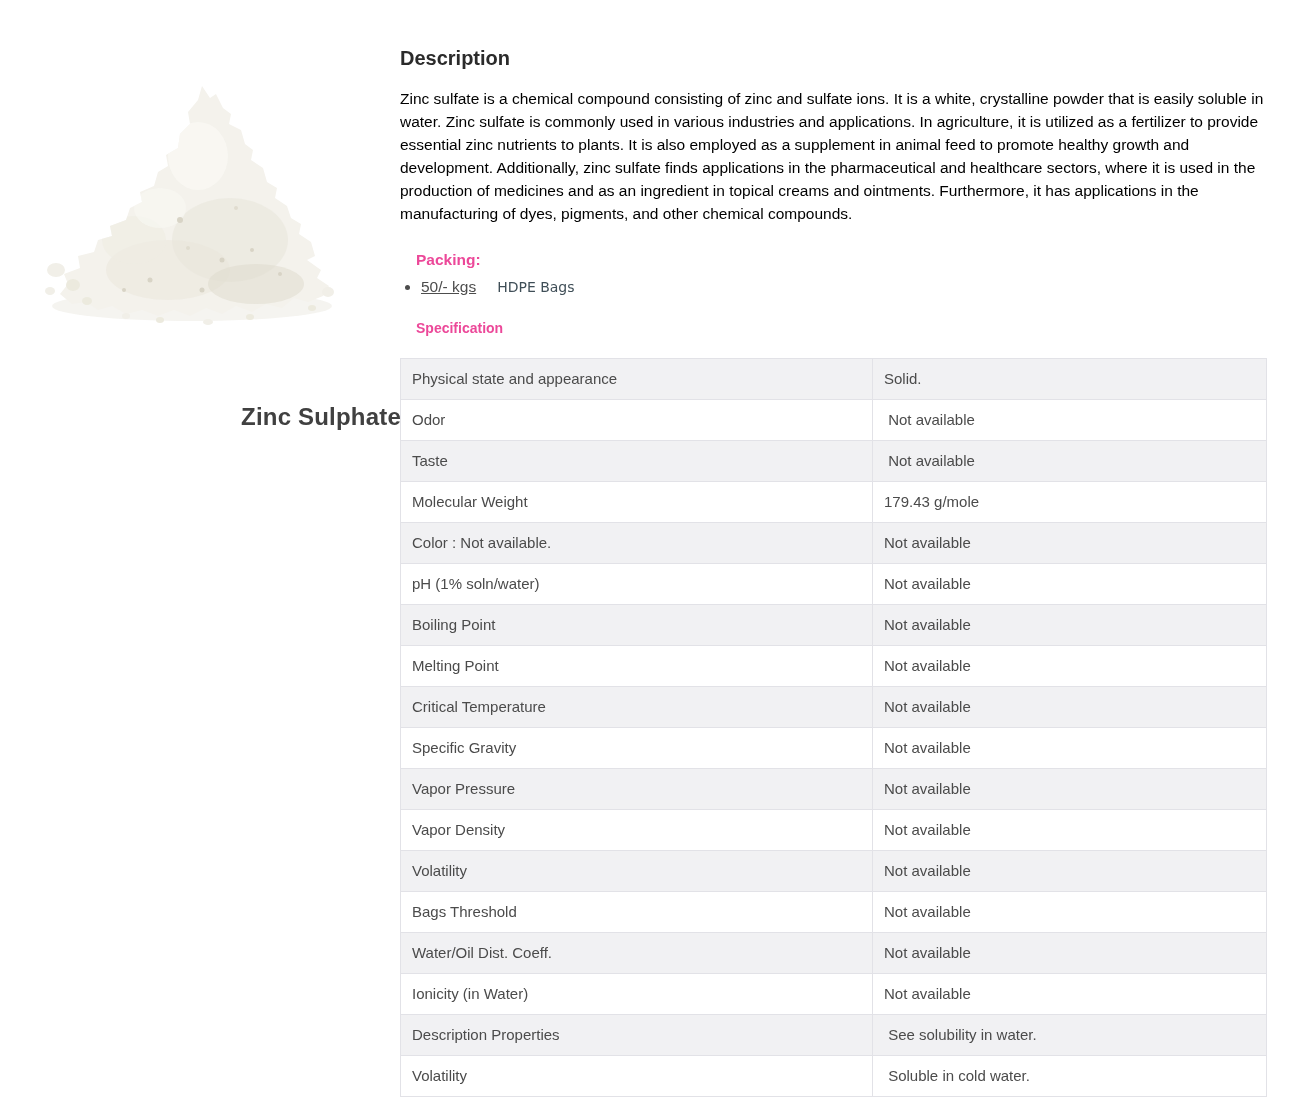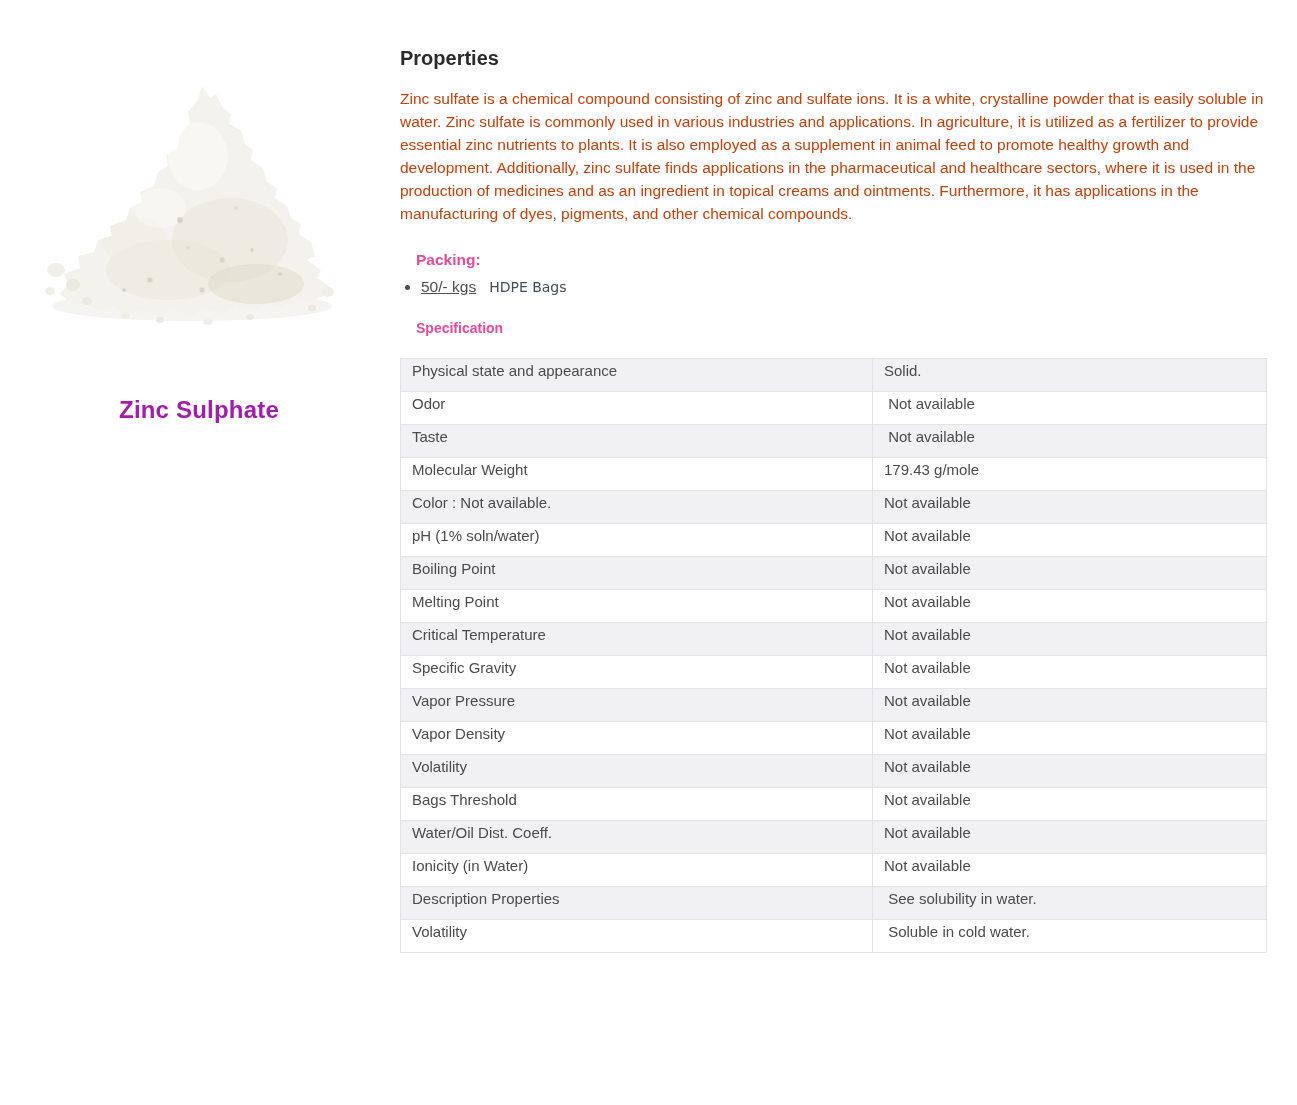--- a/index.html
+++ b/index.html
@@ -30,25 +30,25 @@
     top: 58px;
     width: 300px;
     height: 280px;
     margin: 0;
   }
   .product-title {
     position: absolute;
     left: 0;
     top: 392px;
     width: 390px;
-    margin: 4px;
-    text-align: center;
+    margin: 11px;
+    text-align: right;
     font-size: 24px;
     font-weight: bold;
-    color: #a21caf;
+    color: #404040;
     letter-spacing: .2px;
   }
 
   
   .right-col {
     position: absolute;
     left: 400px;
     top: 40px;
     width: 867px;
   }
@@ -56,21 +56,21 @@
     margin: 7px 0 0 0;
     font-size: 20px;
     font-weight: bold;
     color: #2b2b2b;
   }
   .desc-text {
     margin: 17px 0 0 0;
     max-width: 868px;
     font-size: 15.5px;
     line-height: 23px;
-    color: #c2410c;
+    color: #000000;
   }
   .sub-heading {
     margin: 26px 0 0 16px;
     font-size: 15.5px;
     font-weight: bold;
     color: #ec4899;
   }
   .packing-list {
     margin: 9px 0 0 0;
     padding: 0 0 0 21px;
@@ -80,37 +80,37 @@
   .packing-item {
     font-size: 15.5px;
     color: #4d4d4d;
     line-height: 17px;
   }
   .packing-qty { color: #4d4d4d; text-decoration: underline; }
   .packing-container {
     font-family: "DejaVu Sans", sans-serif;
     font-size: 14px;
     color: var(--tag-color, #3f4e57);
-    margin-left: 13px;
+    margin-left: 21px;
   }
   .spec-heading { margin-top: 24px; font-size: 14px; }
 
   
   .spec-table {
     margin-top: 22px;
     width: 867px;
     border-collapse: collapse;
     border: 1px solid var(--border-color, #e2e2e7);
     table-layout: fixed;
   }
   .spec-table td {
     border-top: 1px solid var(--border-color, #e2e2e7);
     font-size: 15px;
     color: #4b4b4b;
-    padding: 2px 10px 10px 11px;
+    padding: 10px 10px 10px 11px;
     height: 20px;
     line-height: 20px;
     vertical-align: middle;
     overflow: hidden;
   }
   .spec-table td.prop {
     width: 450px;
     border-right: 1px solid var(--border-color, #e2e2e7);
   }
   .spec-table td.val {
@@ -165,21 +165,21 @@
         <ellipse cx="120" cy="262" rx="4" ry="3" fill="#eceade"></ellipse>
         <ellipse cx="168" cy="264" rx="5" ry="3" fill="#f1efe8"></ellipse>
         <ellipse cx="210" cy="259" rx="4" ry="3" fill="#eceade"></ellipse>
         <ellipse cx="86" cy="258" rx="4" ry="3" fill="#f1efe8"></ellipse>
       </svg>
     </figure>
     <h1 class="product-title">Zinc Sulphate</h1>
   </div>
 
   <div class="right-col">
-    <h2 class="desc-heading">Properties</h2>
+    <h2 class="desc-heading">Description</h2>
     <p class="desc-text">Zinc sulfate is a chemical compound consisting of zinc and sulfate ions. It is a white, crystalline powder that is easily soluble in water. Zinc sulfate is commonly used in various industries and applications. In agriculture, it is utilized as a fertilizer to provide essential zinc nutrients to plants. It is also employed as a supplement in animal feed to promote healthy growth and development. Additionally, zinc sulfate finds applications in the pharmaceutical and healthcare sectors, where it is used in the production of medicines and as an ingredient in topical creams and ointments. Furthermore, it has applications in the manufacturing of dyes, pigments, and other chemical compounds.</p>
 
     <h3 class="sub-heading">Packing:</h3>
     <ul class="packing-list">
       <li class="packing-item">
         <span class="packing-qty">50/- kgs</span><span class="packing-container">HDPE Bags</span>
       </li>
     </ul>
 
     <h3 class="sub-heading spec-heading">Specification</h3>

